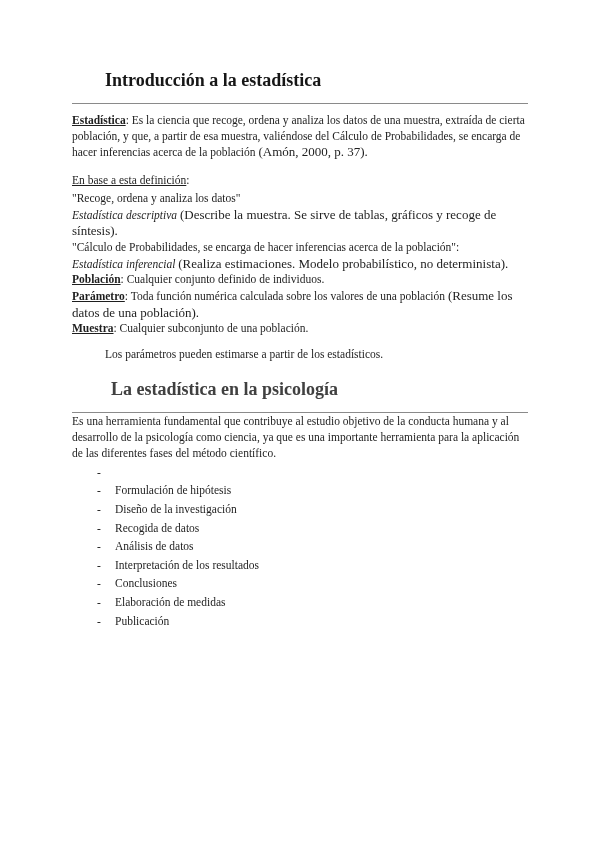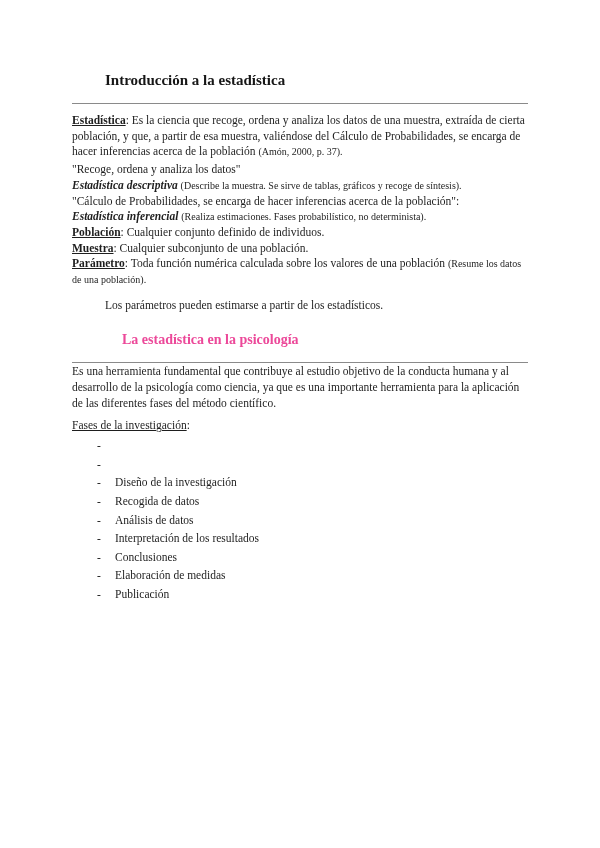--- a/index.html
+++ b/index.html
@@ -12,21 +12,21 @@
     overflow: hidden;
   }
   .sheet {
     width: 600px;
     height: 848px;
     background: #ffffff;
     padding: 0 72px 0 72px;
   }
   .title {
     margin: 68px 0 0 33px;
-    font-size: 15px;
+    font-size: 18px;
     line-height: 24px;
     font-weight: bold;
     color: #161616;
   }
   .rule {
     border: none;
     border-top: 1px solid #8a8a8a;
     height: 0;
     margin: 11px 0 0 0;
   }
@@ -35,32 +35,32 @@
     font-size: 11.5px;
     line-height: 15.7px;
     color: #1e1e1e;
   }
   .p1 { margin-top: 9px; }
   .term {
     font-weight: bold;
     text-decoration: underline;
   }
   .ul { text-decoration: underline; }
-  .small { font-size: 10px; }
+  .small { font-size: 13px; }
   .enbase { margin-top: 12px; }
   .quoteblock { margin-top: 2px; line-height: 15.4px; }
-  .bi { font-weight: bold; font-style: italic; }
+  .bi { font-weight: normal; font-style: italic; }
   .def { margin-top: 0; }
   .note { margin-top: 10px; margin-left: 33px; }
   .h2 {
-    margin: 18px 0 0 50px;
-    font-size: 14px;
+    margin: 18px 0 0 39px;
+    font-size: 18px;
     line-height: 17px;
     font-weight: bold;
-    color: #ec4899;
+    color: #404040;
   }
   .p2 { line-height: 16px; }
   .fases { margin-top: 7px; }
   .phases { margin-top: 2px; }
   .phase {
     display: flex;
     padding-left: 25px;
     font-size: 11.5px;
     line-height: 18.6px;
     color: #1e1e1e;
@@ -71,51 +71,52 @@
 <body>
 
 <div class="sheet">
 
   <h1 class="title">Introducción a la estadística</h1>
 
   <hr class="rule">
 
   <p class="body p1"><span class="term">Estadística</span><span>: Es la ciencia que recoge, ordena y analiza los datos de una muestra, extraída de cierta población, y que, a partir de esa muestra, valiéndose del Cálculo de Probabilidades, se encarga de hacer inferencias acerca de la población </span><span class="small">(Amón, 2000, p. 37).</span></p>
 
+  <p class="body enbase"><span class="ul">En base a esta definición</span><span>:</span></p>
 
   <div class="quoteblock">
     <p class="body">"Recoge, ordena y analiza los datos"</p>
     <p class="body"><span class="bi">Estadística descriptiva </span><span class="small">(Describe la muestra. Se sirve de tablas, gráficos y recoge de síntesis).</span></p>
     <p class="body">"Cálculo de Probabilidades, se encarga de hacer inferencias acerca de la población":</p>
-    <p class="body"><span class="bi">Estadística inferencial </span><span class="small">(Realiza estimaciones. Fases probabilístico, no determinista).</span></p>
+    <p class="body"><span class="bi">Estadística inferencial </span><span class="small">(Realiza estimaciones. Modelo probabilístico, no determinista).</span></p>
   </div>
 
   <p class="body def"><span class="term">Población</span><span>: Cualquier conjunto definido de individuos.</span></p>
 
+  <p class="body def"><span class="term">Parámetro</span><span>: Toda función numérica calculada sobre los valores de una población </span><span class="small">(Resume los datos de una población).</span></p>
+
   <p class="body def"><span class="term">Muestra</span><span>: Cualquier subconjunto de una población.</span></p>
-
-  <p class="body def"><span class="term">Parámetro</span><span>: Toda función numérica calculada sobre los valores de una población </span><span class="small">(Resume los datos de una población).</span></p>
 
 
   <p class="body note">Los parámetros pueden estimarse a partir de los estadísticos.</p>
 
   <h2 class="h2">La estadística en la psicología</h2>
 
   <hr class="rule rule2">
 
   <p class="body p2">Es una herramienta fundamental que contribuye al estudio objetivo de la conducta humana  y al desarrollo de la psicología como ciencia, ya que es una importante herramienta para la aplicación de las diferentes fases del método científico.</p>
 
-  <p class="body fases"><span class="ul">Fases de la investigación</span><span>:</span></p>
 
   <div class="phases">
     <div class="phase">
         <span class="dash">-</span>
       </div>
     <div class="phase">
         <span class="dash">-</span>
+        <span>Formulación de hipótesis</span>
       </div>
     <div class="phase">
         <span class="dash">-</span>
         <span>Diseño de la investigación</span>
       </div>
     <div class="phase">
         <span class="dash">-</span>
         <span>Recogida de datos</span>
       </div>
     <div class="phase">

